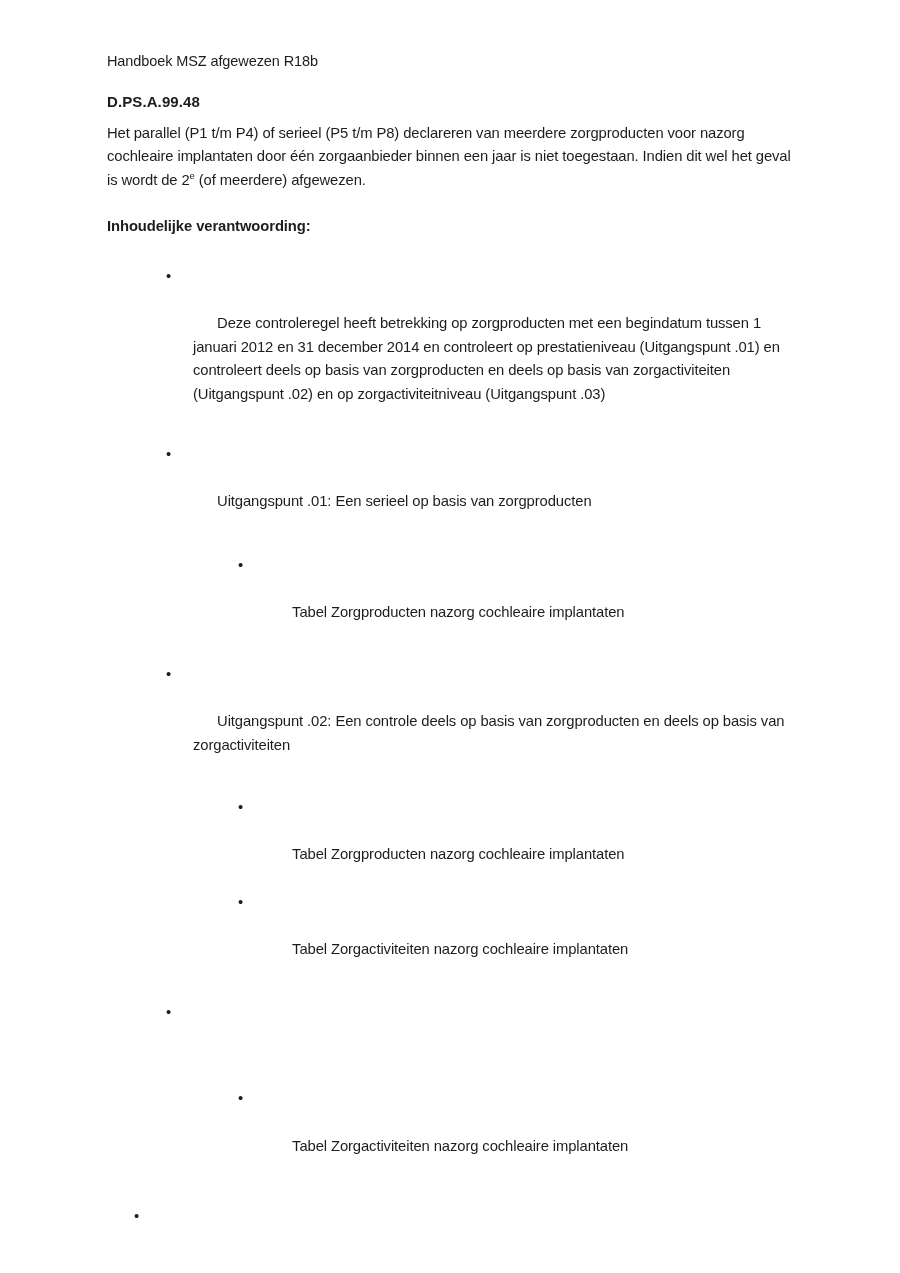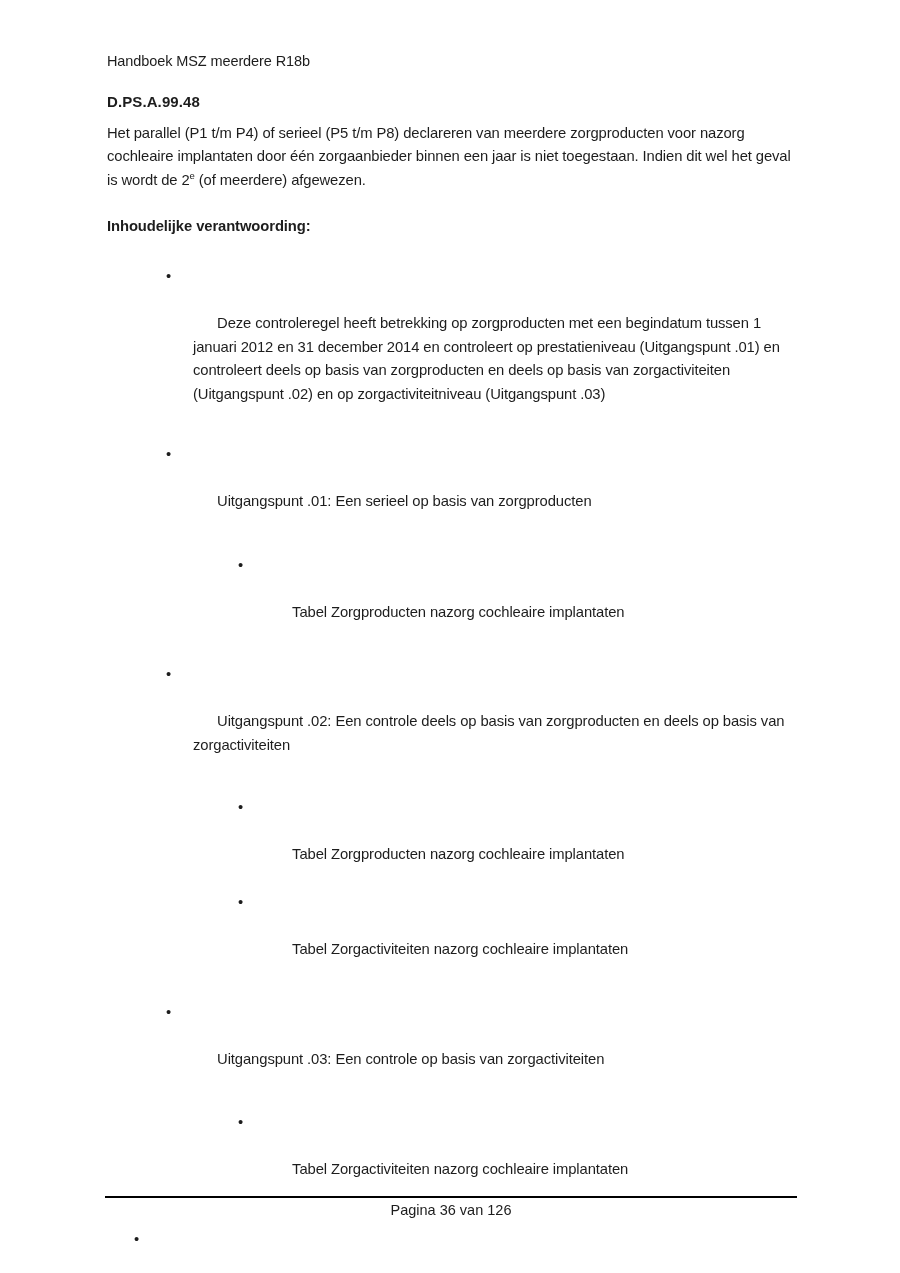--- a/index.html
+++ b/index.html
@@ -74,21 +74,21 @@
     line-height: 23.6px;
     margin-top: 1px;
   }
 </style>
 </head>
 <body>
 
 <div class="page">
   <div class="content">
 
-    <div class="doc-header">Handboek MSZ meerdere R18b</div>
+    <div class="doc-header">Handboek MSZ afgewezen R18b</div>
 
     <div class="doc-title">D.PS.A.99.48</div>
 
     <p class="para intro"><span>Het parallel (P1 t/m P4) of serieel (P5 t/m P8) declareren van meerdere zorgproducten voor nazorg cochleaire implantaten door één zorgaanbieder binnen een jaar is niet toegestaan. Indien dit wel het geval is wordt de 2</span><sup class="e-sup">e</sup><span> (of meerdere) afgewezen.</span></p>
 
     <p class="para section-label">Inhoudelijke verantwoording:</p>
 
     <div class="li lvl2 mt-26">
       <span class="marker">•</span>
       <span class="li-text">Deze controleregel heeft betrekking op zorgproducten met een begindatum tussen 1 januari 2012 en 31 december 2014 en controleert op prestatieniveau (Uitgangspunt .01) en controleert deels op basis van zorgproducten en deels op basis van zorgactiviteiten (Uitgangspunt .02) en op zorgactiviteitniveau (Uitgangspunt .03)</span>
@@ -114,31 +114,27 @@
       <span class="li-text">Tabel Zorgproducten nazorg cochleaire implantaten</span>
     </div>
 
     <div class="li lvl3 mt-1">
       <span class="marker">•</span>
       <span class="li-text">Tabel Zorgactiviteiten nazorg cochleaire implantaten</span>
     </div>
 
     <div class="li lvl2 mt-15">
       <span class="marker">•</span>
-      <span class="li-text">Uitgangspunt .03: Een controle op basis van zorgactiviteiten</span>
     </div>
 
     <div class="li lvl3 mt-16">
       <span class="marker">•</span>
       <span class="li-text">Tabel Zorgactiviteiten nazorg cochleaire implantaten</span>
     </div>
 
     <div class="li lvl1 mt-23">
       <span class="marker">•</span>
       
     </div>
 
   </div>
 
-  <div class="footer">
-    <div class="page-number">Pagina 36 van 126</div>
-  </div>
 </div>
 
 </body></html>

